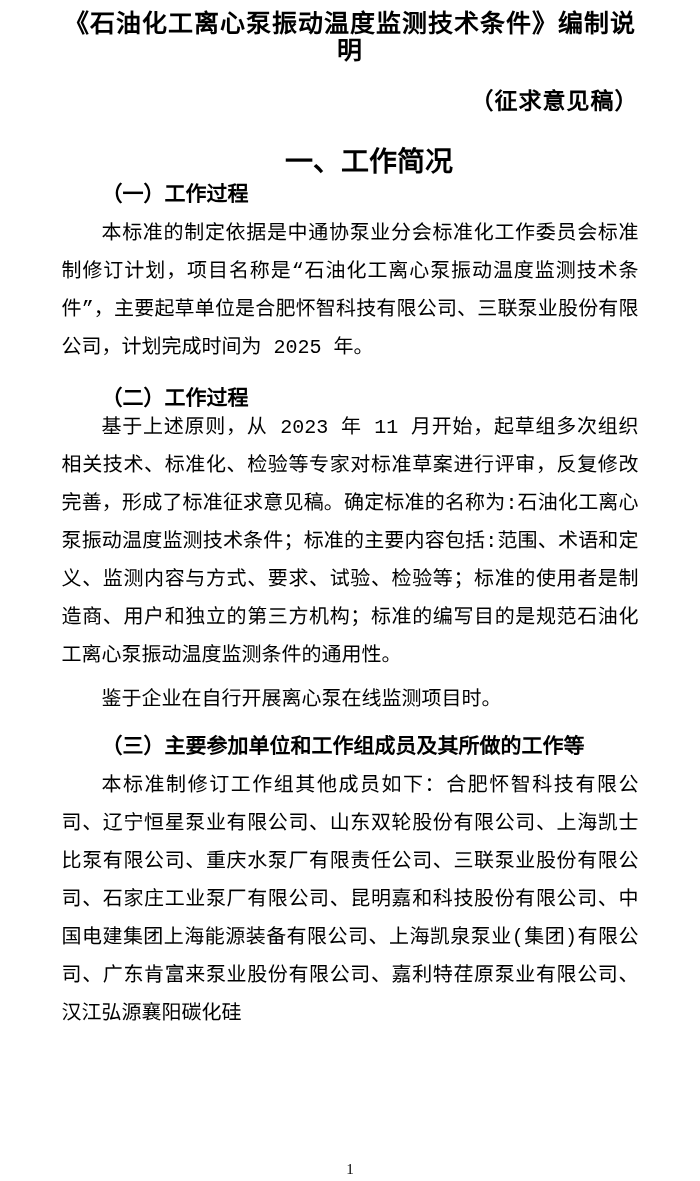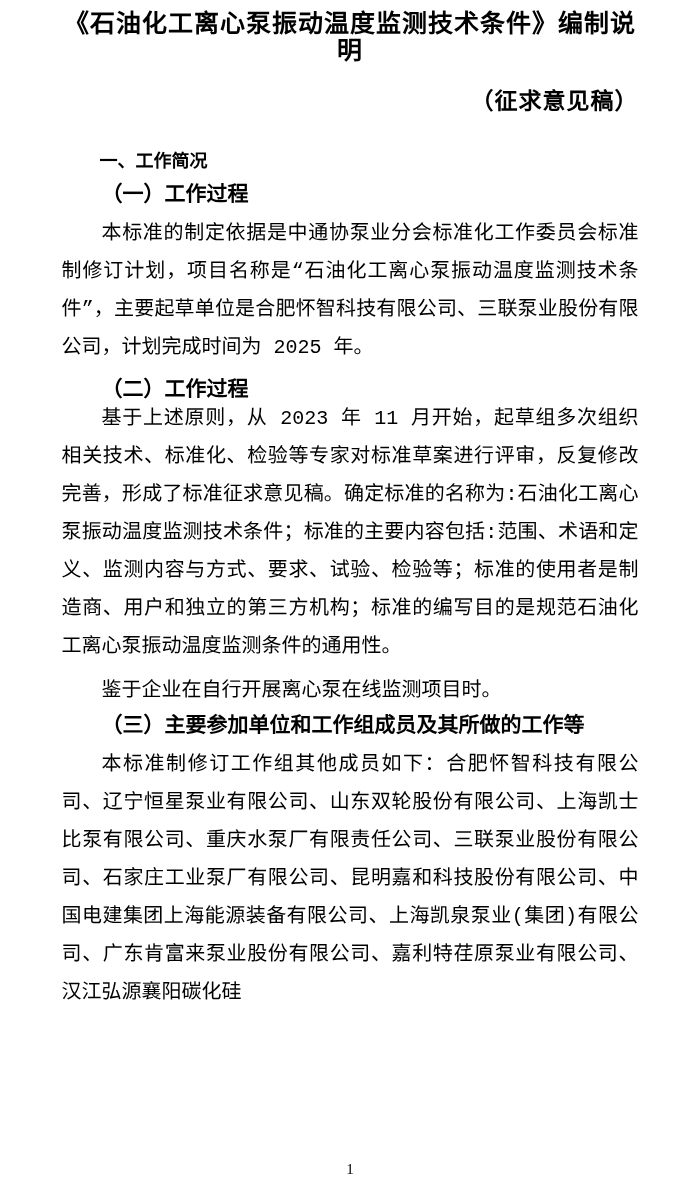--- a/index.html
+++ b/index.html
@@ -35,33 +35,34 @@
     font-size: 23px;
     line-height: 26px;
     text-align: right;
     letter-spacing: 1px;
   }
   .h-section {
     margin: 36px 0 0 0;
     padding-left: 38px;
     font-family: "Liberation Sans", "DejaVu Sans", sans-serif;
     font-weight: 700;
-    font-size: 18px;
+    font-size: 28px;
     line-height: 23px;
+    text-align: center;
   }
   .h-subsection {
     margin: 10px 0 0 0;
     padding-left: 40px;
     font-family: "Liberation Sans", "DejaVu Sans", sans-serif;
     font-weight: 700;
     font-size: 21px;
     line-height: 22px;
   }
-  .h-sub2 { margin-top: 11px; }
-  .h-sub3 { margin-top: 4px; }
+  .h-sub2 { margin-top: 20px; }
+  .h-sub3 { margin-top: 16px; }
   p.body-par {
     margin: 0;
     font-size: 20px;
     line-height: 38px;
     text-align: justify;
     text-justify: inter-ideograph;
     text-indent: 2em;
     font-family: Liberation Mono, monospace;
   }
   p.mt10 { margin-top: 10px; }

